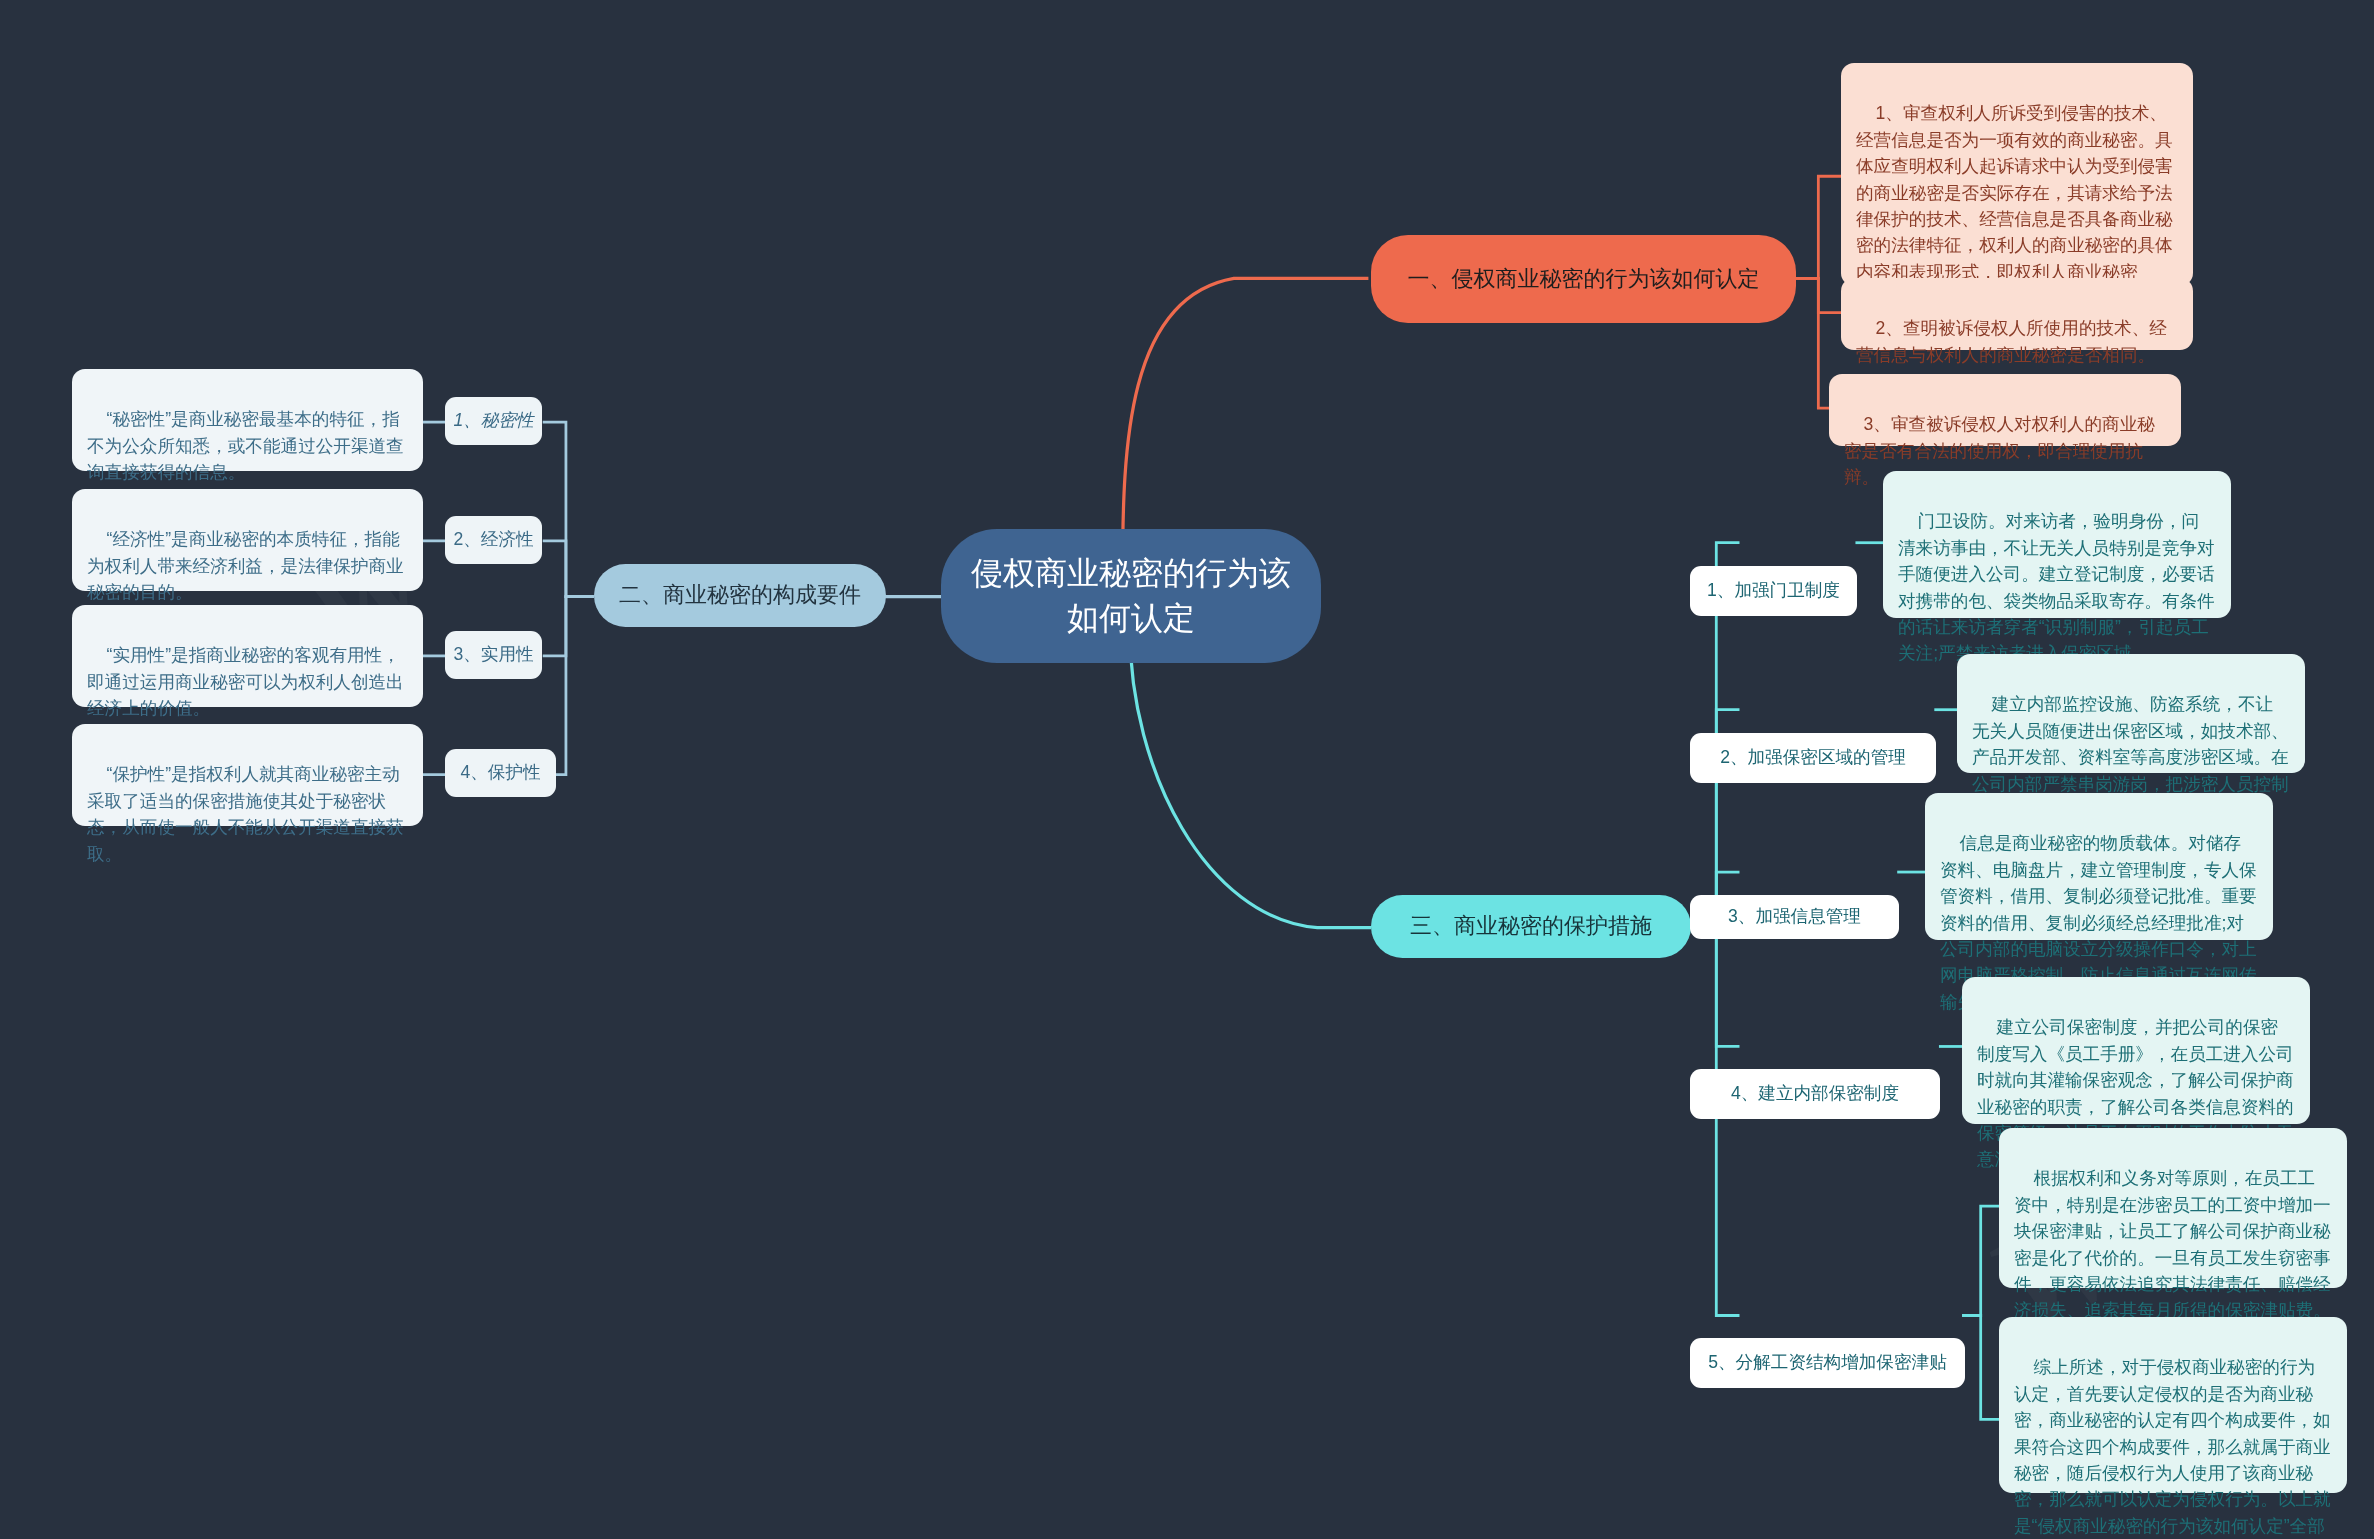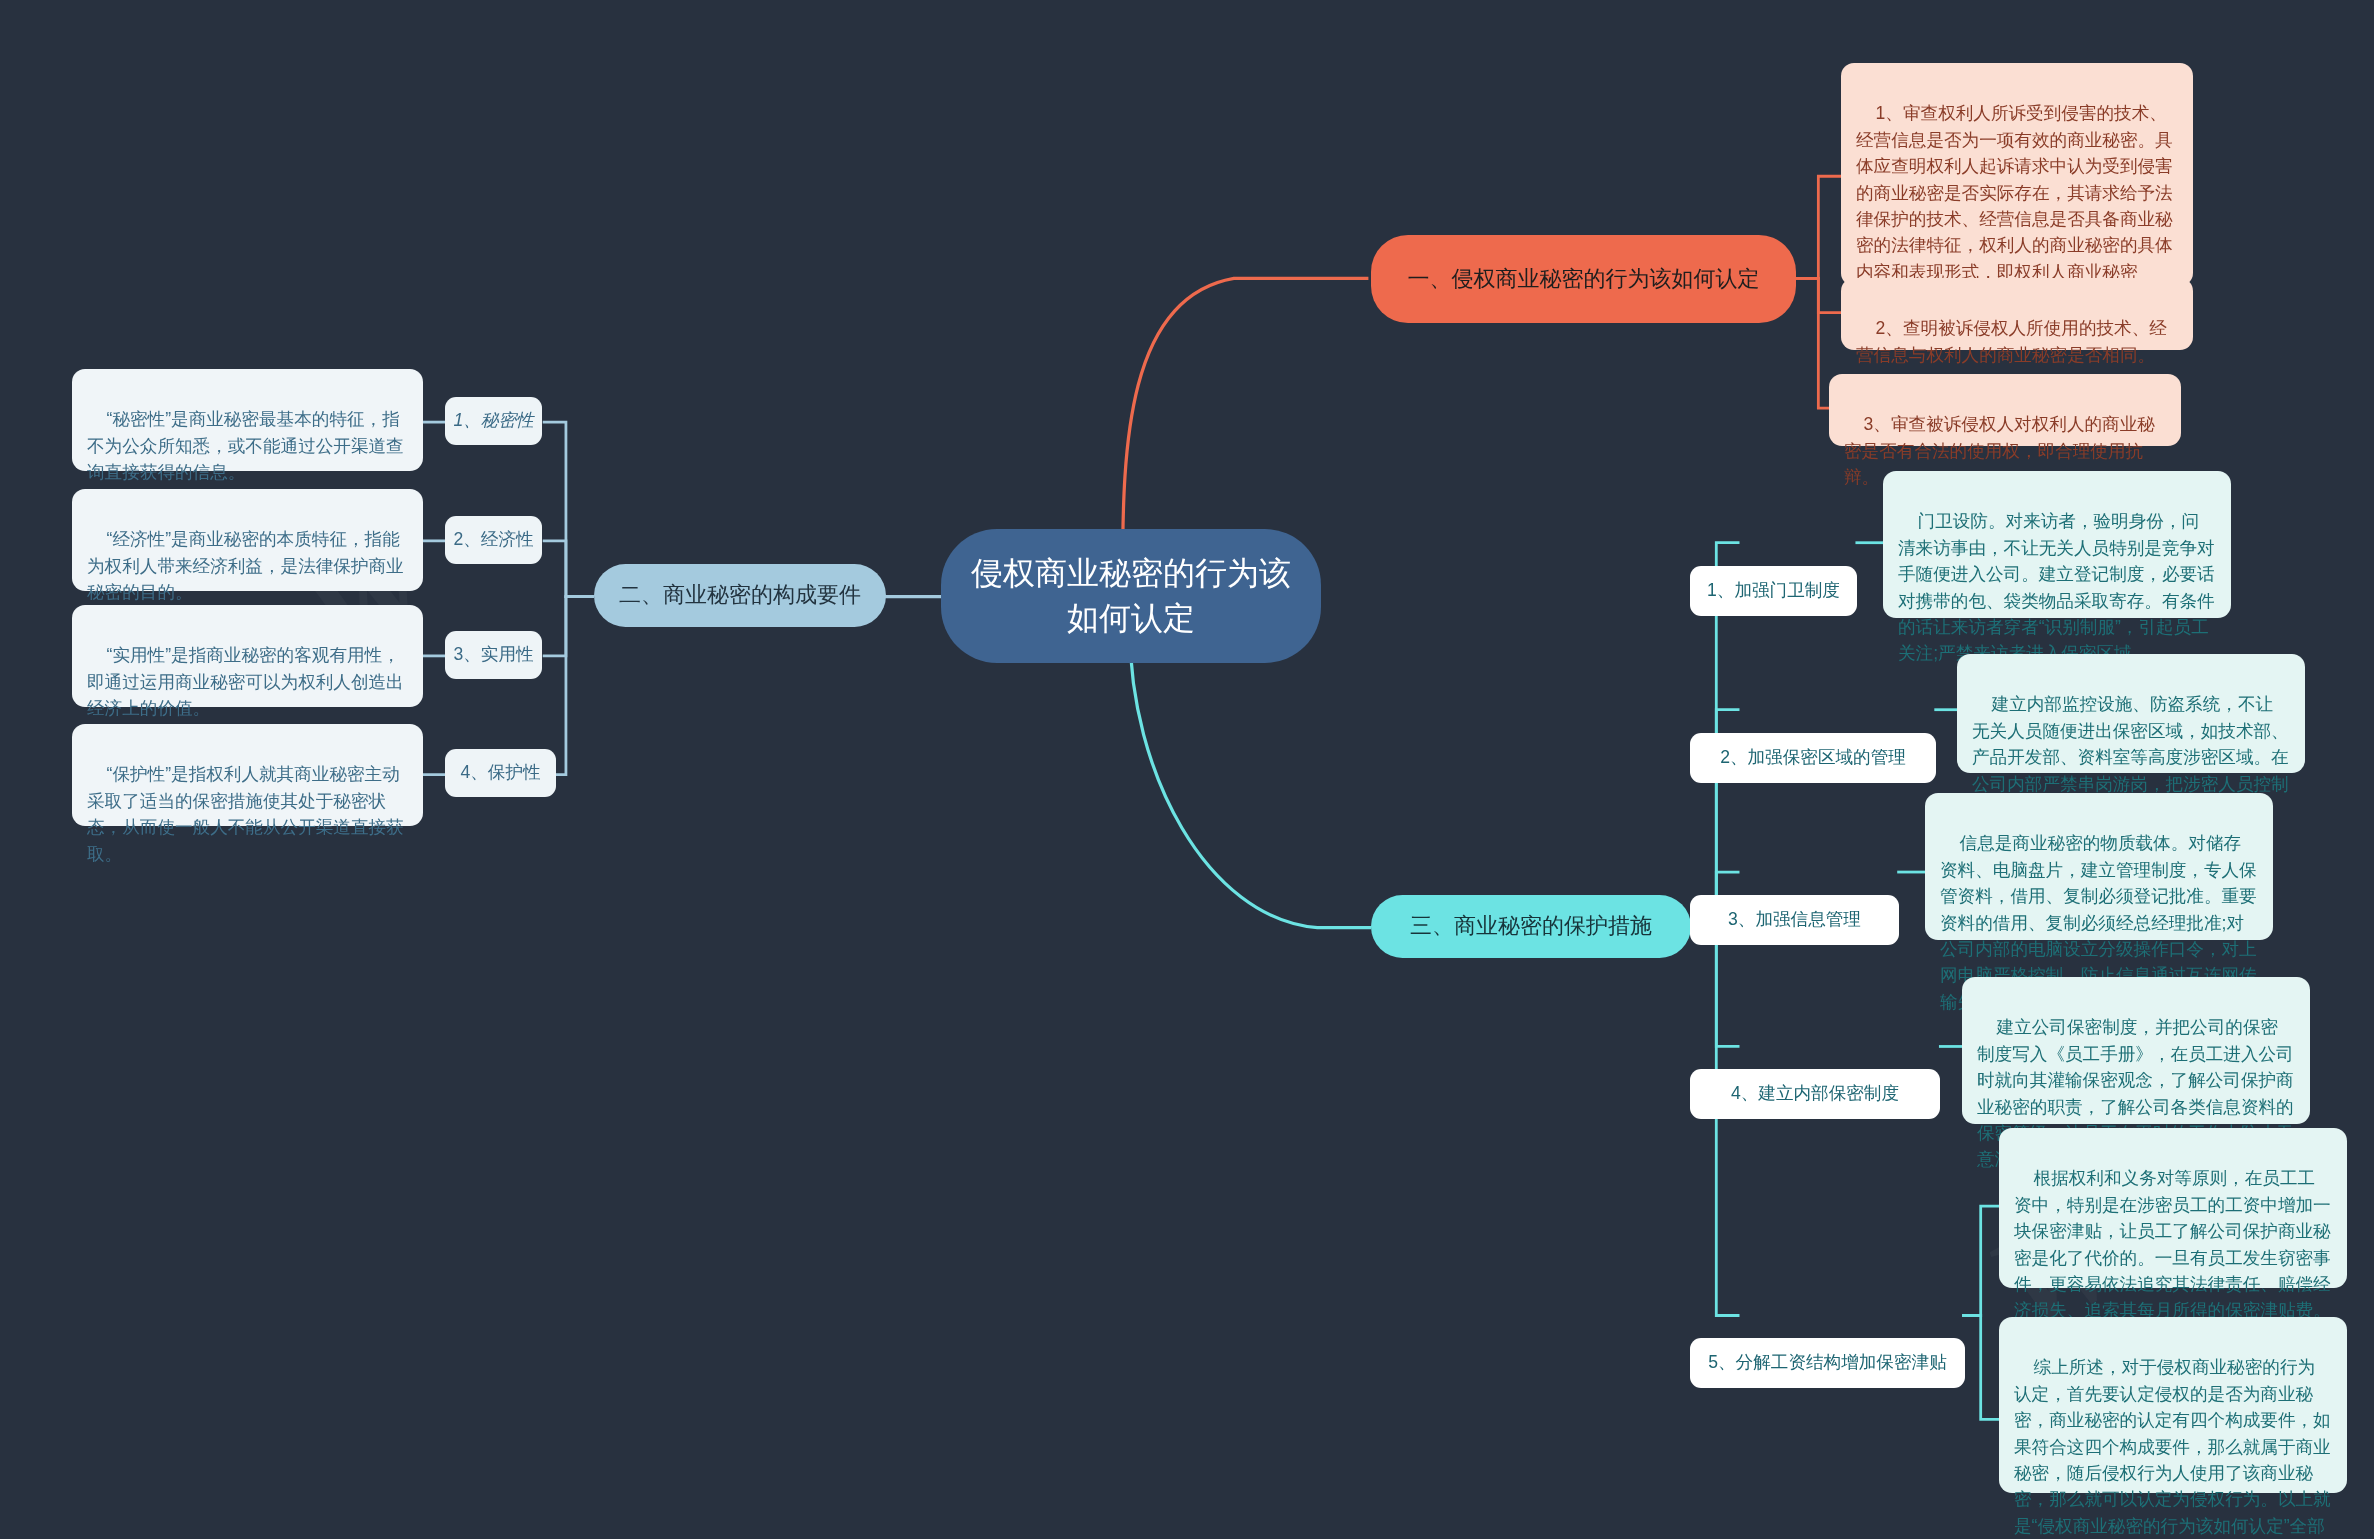--- a/index.html
+++ b/index.html
@@ -191,21 +191,21 @@
   <div class="node topic topic-cyan" style="left:1371px; top:895px; width:320px; height:63px;">
     <span>三、商业秘密的保护措施</span>
   </div>
 
   <div class="node sub sub-cyan" style="left:1690px; top:518px; width:167px; height:50px;">
     <span>1、加强门卫制度</span>
   </div>
   <div class="node sub sub-cyan" style="left:1690px; top:685px; width:246px; height:50px;">
     <span>2、加强保密区域的管理</span>
   </div>
-  <div class="node sub sub-cyan" style="left:1690px; top:847px; width:209px; height:50px;">
+  <div class="node sub sub-cyan" style="left:1690px; top:847px; width:209px; height:44px;">
     <span>3、加强信息管理</span>
   </div>
   <div class="node sub sub-cyan" style="left:1690px; top:1021px; width:250px; height:50px;">
     <span>4、建立内部保密制度</span>
   </div>
   <div class="node sub sub-cyan" style="left:1690px; top:1290px; width:275px; height:50px;">
     <span>5、分解工资结构增加保密津贴</span>
   </div>
 
   <div class="node leaf leaf-mint" style="left:1883px; top:471px; width:348px; height:147px;">

